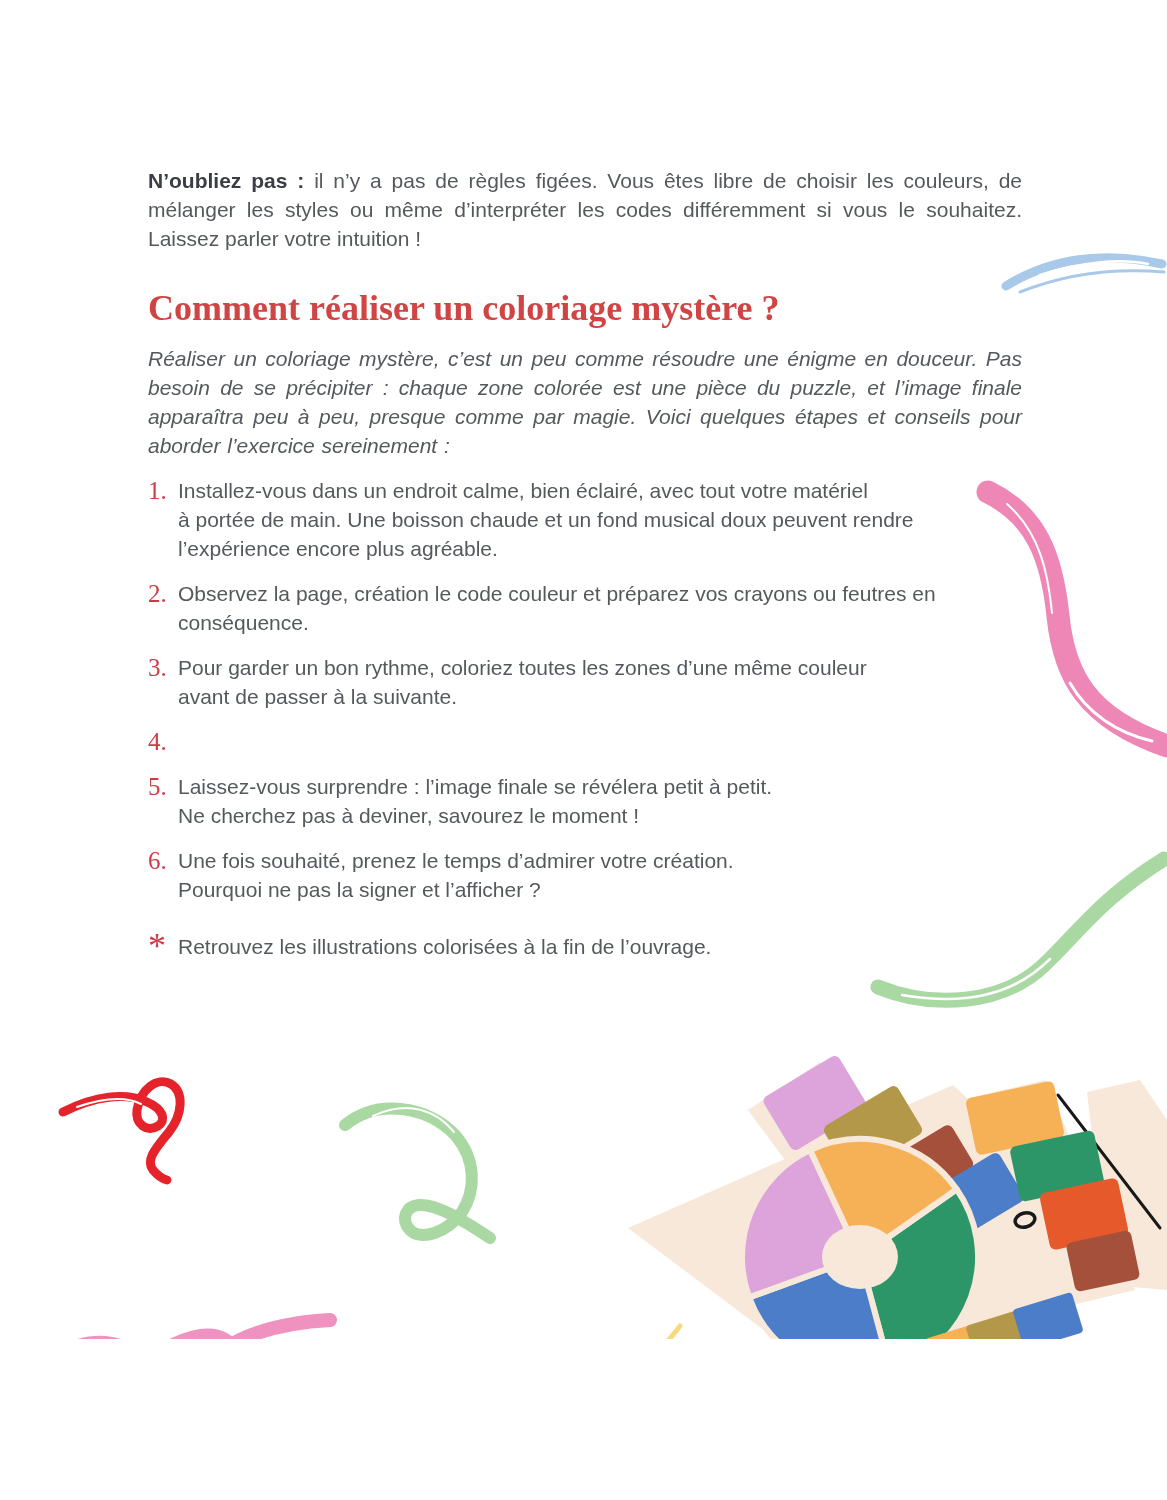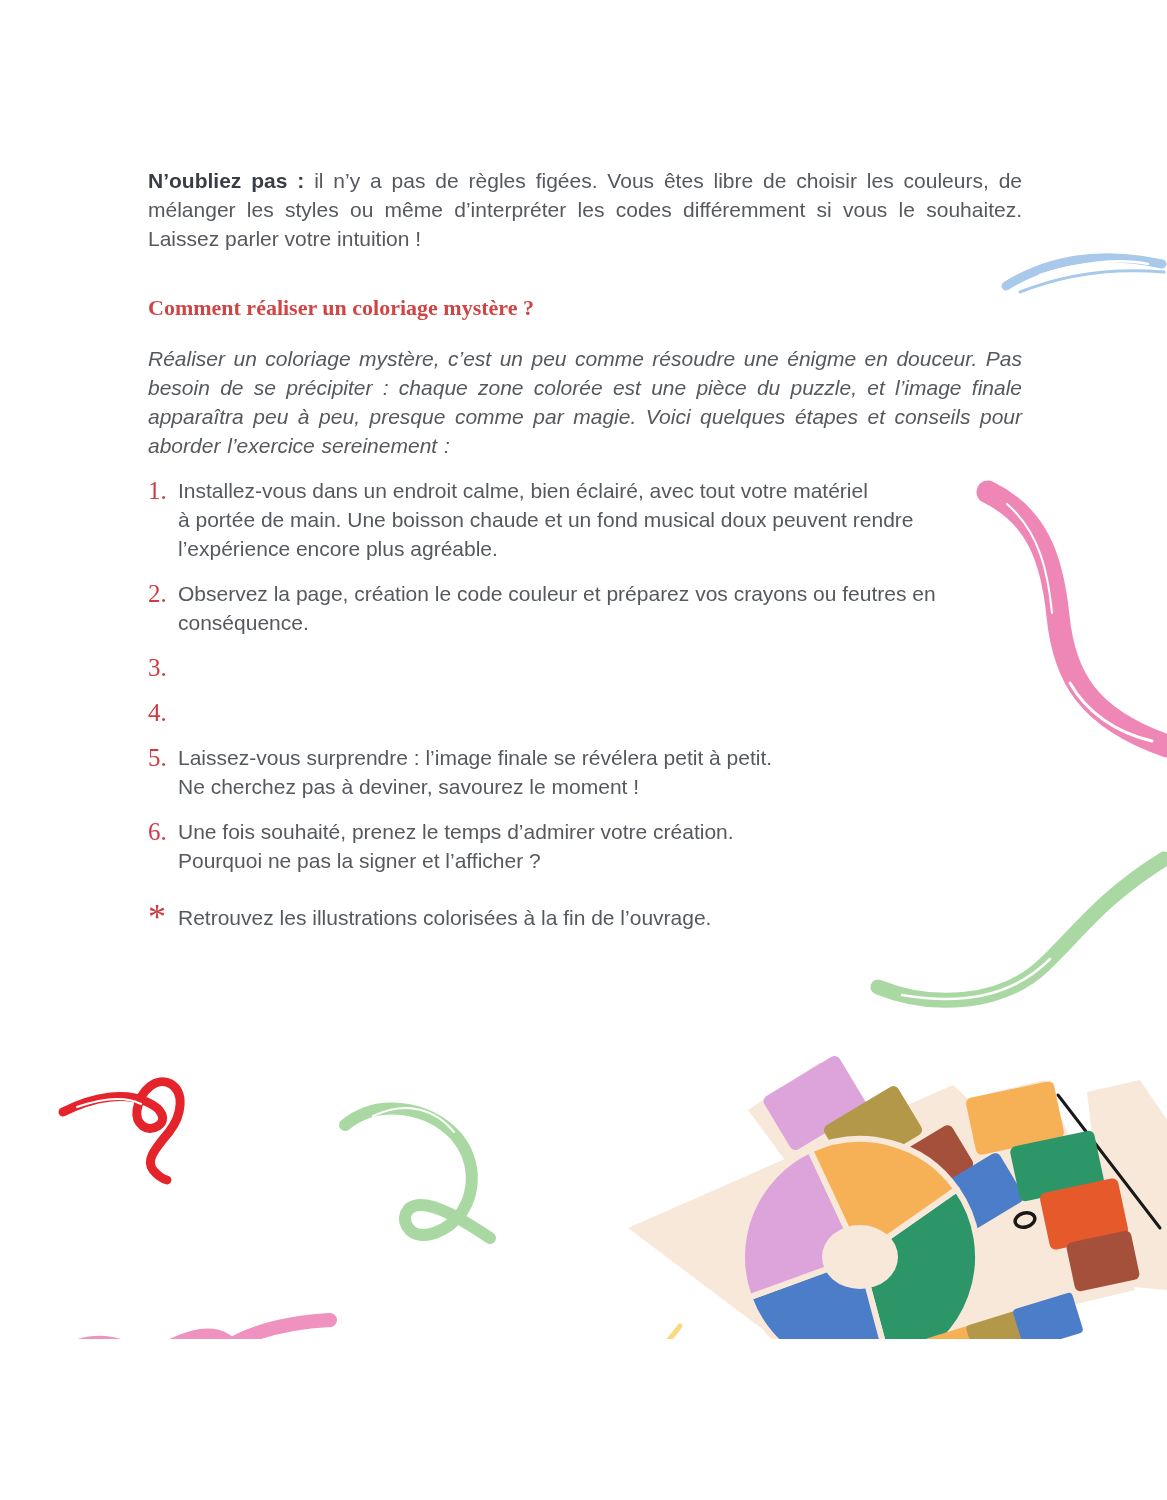--- a/index.html
+++ b/index.html
@@ -15,21 +15,21 @@
     position:absolute;left:148px;top:166px;width:874px;
     color:var(--text-gray,#55595e);
     font-size:21px;line-height:29px;
   }
   .intro{margin:0;text-align:justify;}
   .intro strong{color:var(--bold-dark,#3a3e44);font-weight:bold;}
   .heading{
     margin:37px 0 0 0;
     font-family:"Liberation Serif",serif;
     font-weight:bold;
-    font-size:22px;line-height:36px;
+    font-size:36px;line-height:36px;
     color:var(--heading-red,#d04444);
   }
   .lead{margin:18px 0 0 0;text-align:justify;word-spacing:1px;font-style:italic;}
   .steps{margin-top:16px;}
   .step{display:flex;margin-bottom:16px;}
   .step-num{
     flex:0 0 30px;
     font-family:"Liberation Serif",serif;
     font-size:25px;line-height:29px;
     color:var(--number-red,#cf3b45);
@@ -90,20 +90,22 @@
 à portée de main. Une boisson chaude et un fond musical doux peuvent rendre
 l’expérience encore plus agréable.</span>
       </div>
       <div class="step">
         <span class="step-num">2.</span>
         <span class="step-text">Observez la page, création le code couleur et préparez vos crayons ou feutres en
 conséquence.</span>
       </div>
       <div class="step">
         <span class="step-num">3.</span>
+        <span class="step-text">Pour garder un bon rythme, coloriez toutes les zones d’une même couleur
+avant de passer à la suivante.</span>
       </div>
       <div class="step">
         <span class="step-num">4.</span>
       </div>
       <div class="step">
         <span class="step-num">5.</span>
         <span class="step-text">Laissez-vous surprendre : l’image finale se révélera petit à petit.
 Ne cherchez pas à deviner, savourez le moment !</span>
       </div>
       <div class="step">

